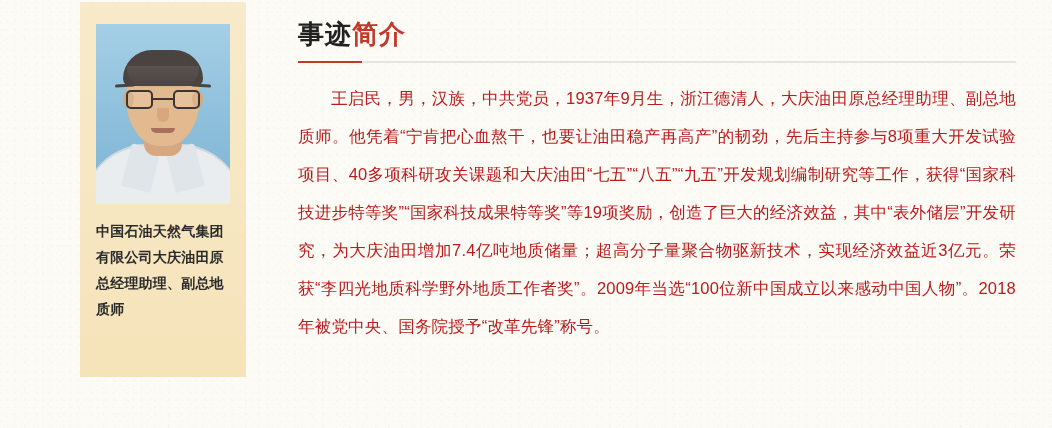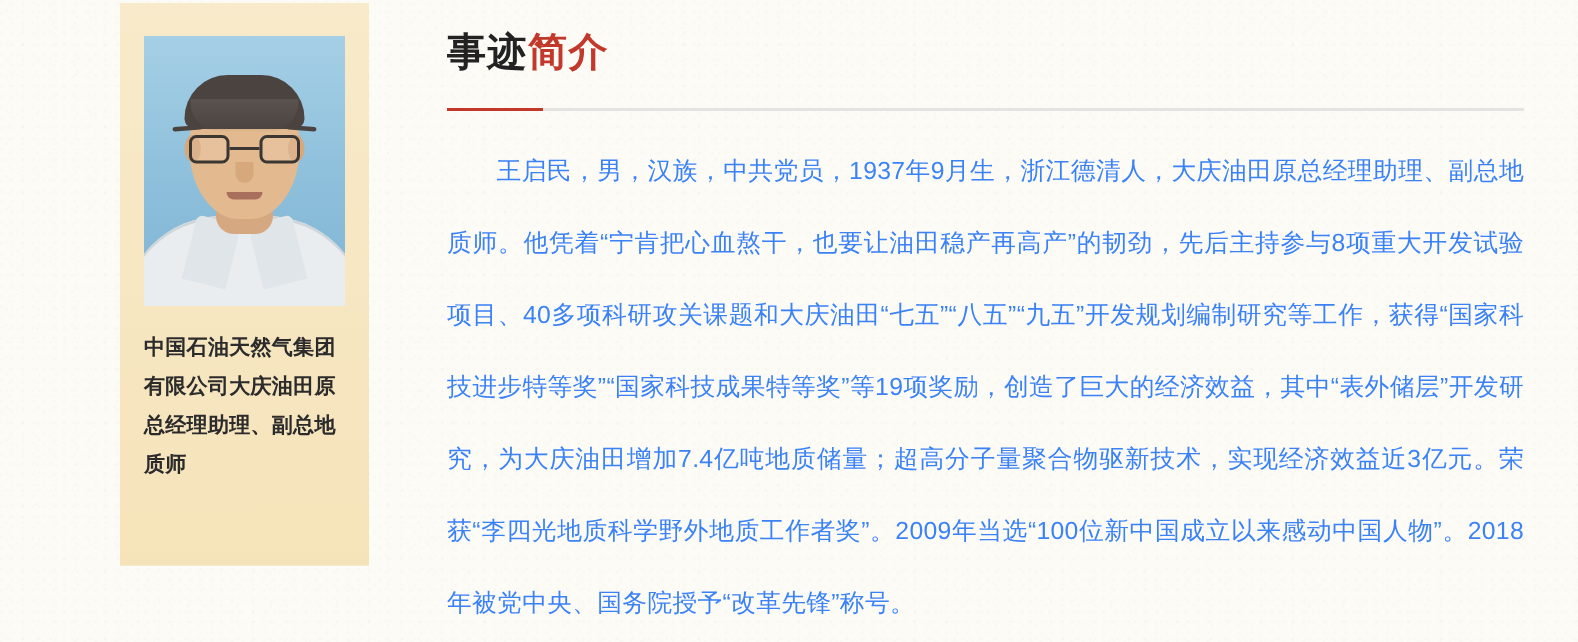--- a/index.html
+++ b/index.html
@@ -193,21 +193,21 @@
   
   .content {
     flex: 1 1 auto;
     margin-left: 52px;
     margin-right: 36px;
     margin-top: 20px;
     min-width: 0;
   }
   .section-head {
     position: relative;
-    padding-bottom: 25px;
+    padding-bottom: 14px;
     margin-bottom: 14px;
   }
   .section-title {
     font-size: 26px;
     font-weight: bold;
     line-height: 1.1;
     letter-spacing: 1px;
     color: #222;
   }
   .section-title .accent {
@@ -225,22 +225,22 @@
     content: "";
     position: absolute;
     left: 0;
     top: 0;
     width: 64px;
     height: 2px;
     background: #c2392c;
   }
   .body-text {
     font-size: 16.5px;
-    line-height: 48px;
-    color: #3b82f6;
+    line-height: 38px;
+    color: #b91c1c;
     text-align: justify;
     text-justify: inter-ideograph;
     text-indent: 2em;
     letter-spacing: 0.2px;
   }
 </style>
 </head>
 <body>
 
 <div class="paper-bg"></div>

